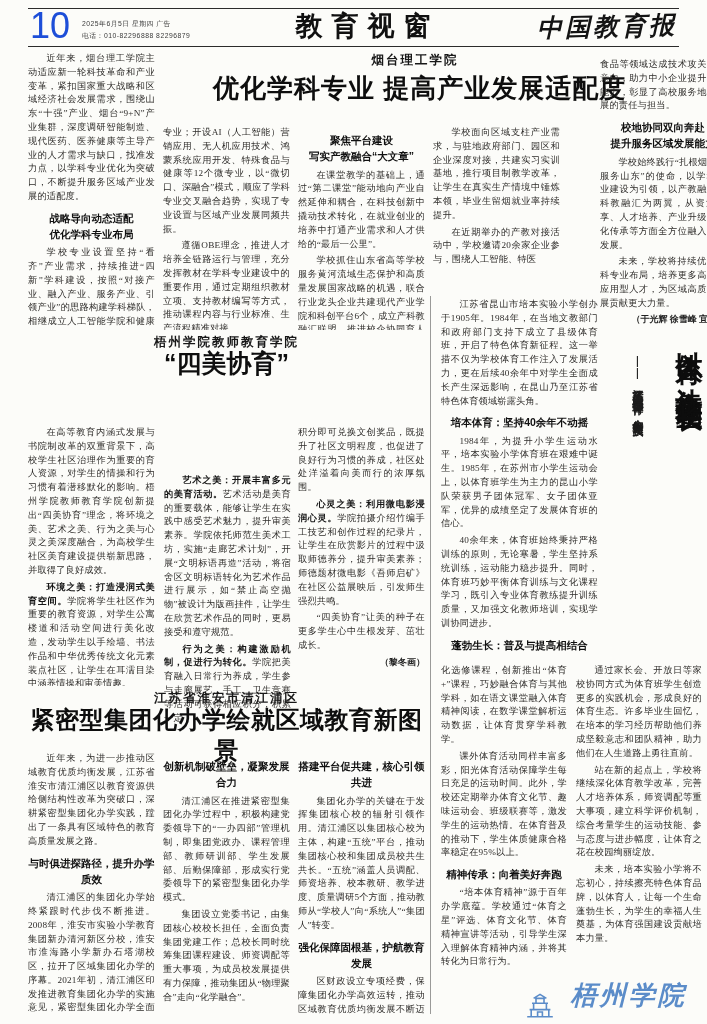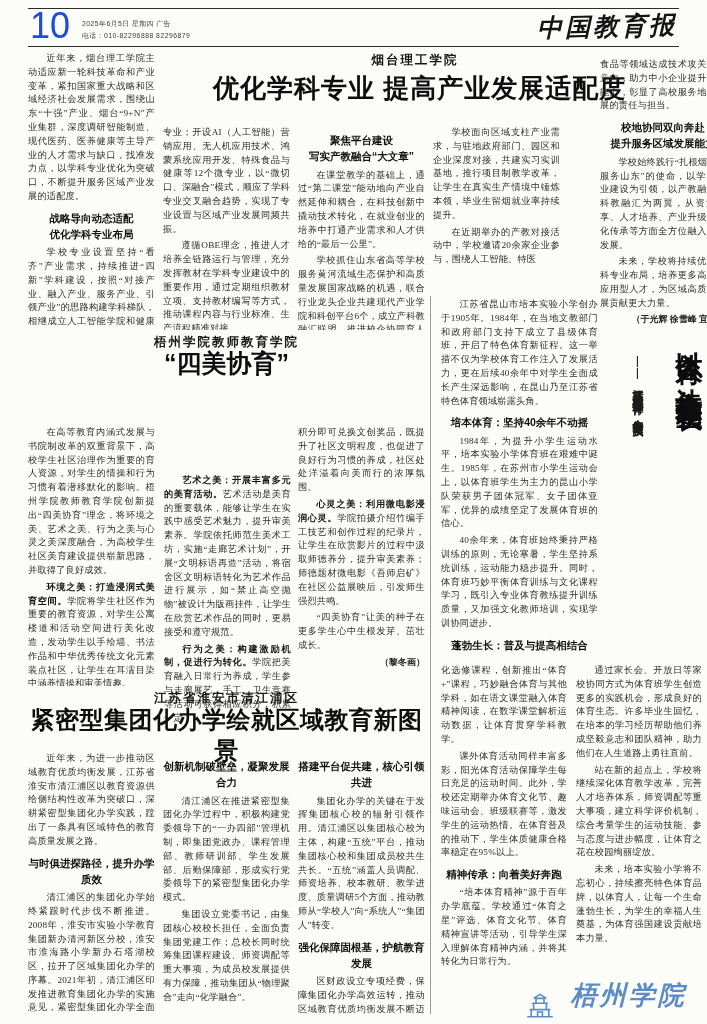--- a/index.html
+++ b/index.html
@@ -52,20 +52,21 @@
 <body>
 
 <div class="sheet">
   <div class="rule top-rule"></div>
 
   <div class="pagenum">10</div>
   <div class="dateblock">
     <div>2025年6月5日 星期四 广告</div>
     <div>电话：010-82296888 82296879</div>
   </div>
+  <div class="section-title">教育视窗</div>
   <div class="masthead">中国教育报</div>
 
   <div class="rule header-rule"></div>
 
   <div class="a1-headbox">
     <div class="kicker">烟台理工学院</div>
     <div class="headline">优化学科专业 提高产业发展适配度</div>
   </div>
   <div class="col a1c1">
     <p class="body">近年来，烟台理工学院主动适应新一轮科技革命和产业变革，紧扣国家重大战略和区域经济社会发展需求，围绕山东“十强”产业、烟台“9+N”产业集群，深度调研智能制造、现代医药、医养健康等主导产业的人才需求与缺口，找准发力点，以学科专业优化为突破口，不断提升服务区域产业发展的适配度。</p>

